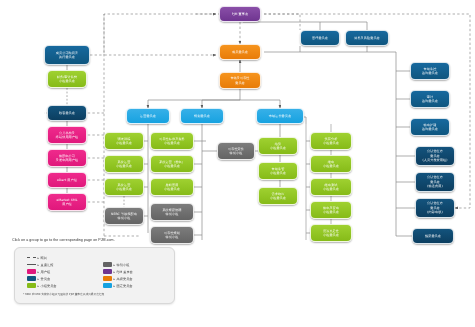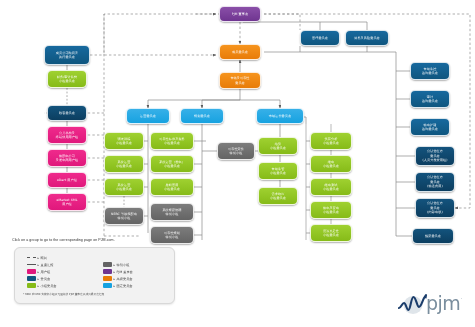--- a/index.html
+++ b/index.html
@@ -372,23 +372,14 @@
         </div>
         <div class="lg-row">
           <span class="sw" style="background: rgb(23, 162, 224);"></span>
           <span class="arrowtip">▸</span>
           <span>固定委员会</span>
         </div>
       </div>
     <div class="footnote">* MRC 和 MIC 为能源小组及无固定的 PJM 董事会及成员委员会汇报</div>
   </div>
 
-  <div class="logo">
-    <svg width="30" height="24" viewBox="0 0 30 24">
-      <ellipse cx="15" cy="12" rx="9.5" ry="9" fill="#dfe5ea"></ellipse>
-      <path d="M1,15 C3,15 4,10 6,10 C8,10 8.5,17 10.5,17 C12.5,17 13,4 15.5,4 C18,4 19,14 21,14 C23,14 24,9 26,5 L28,2" fill="none" stroke="#1b3d6b" stroke-width="2.1" stroke-linecap="round" stroke-linejoin="round"></path>
-      <path d="M26,5 L29,1.5 L28.5,5.5 z" fill="#1b3d6b"></path>
-    </svg>
-    <div class="logo-text">pjm</div>
-    <div class="logo-dot">˙</div>
-  </div>
 
 </div>
 
 </body></html>

